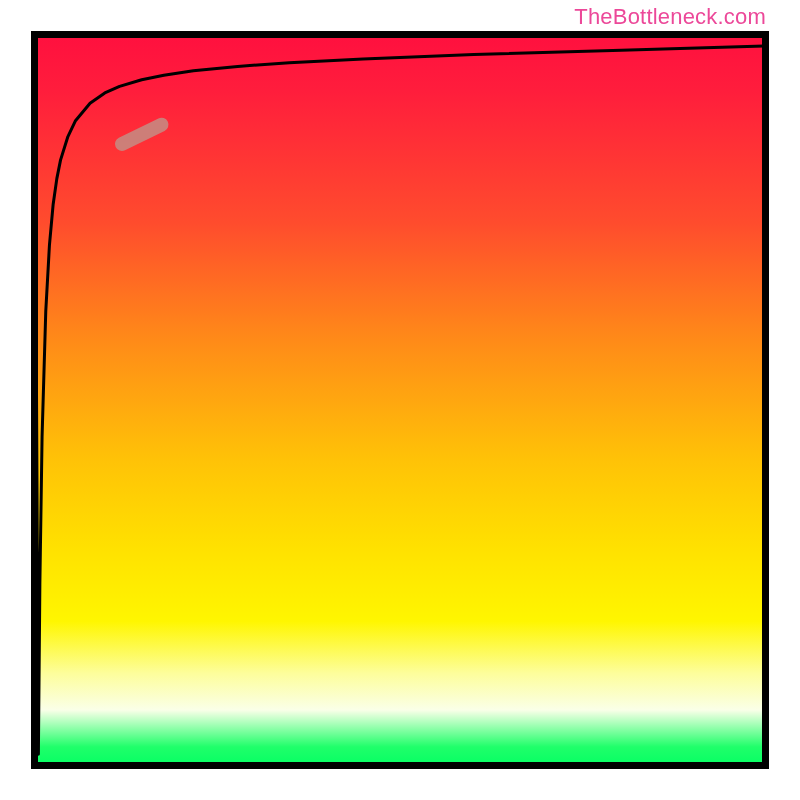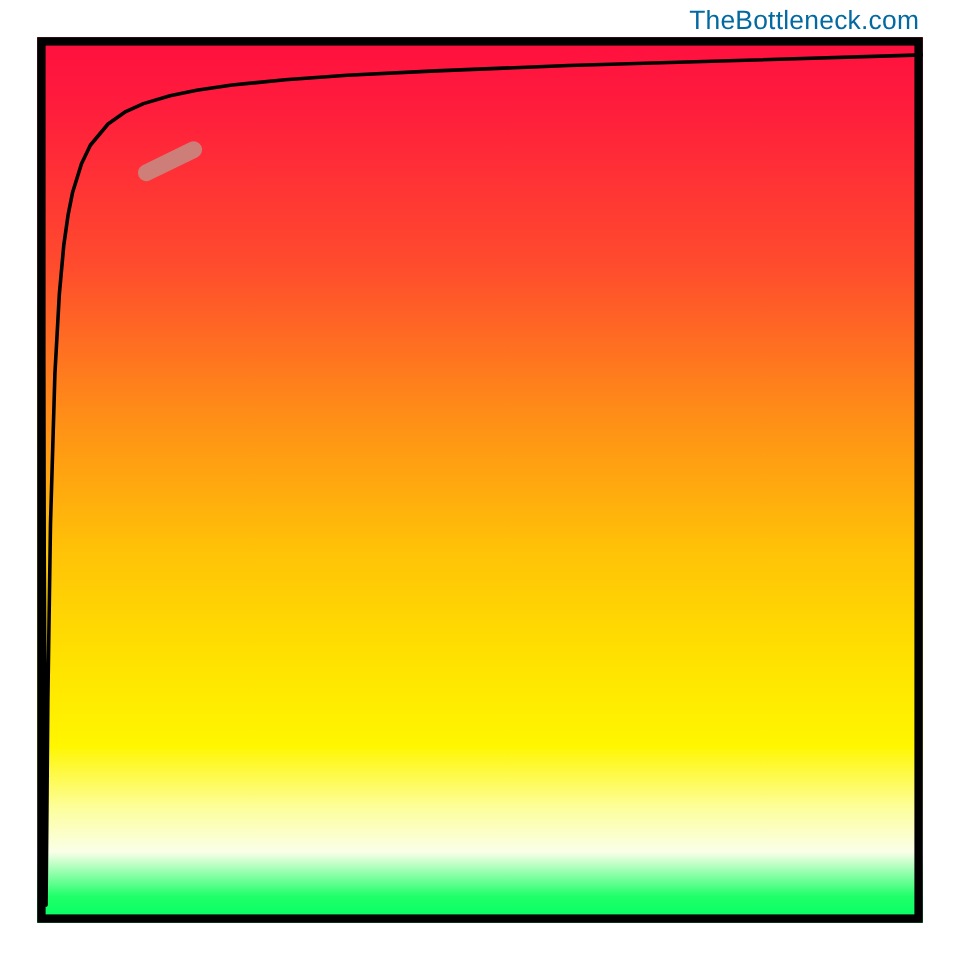--- a/index.html
+++ b/index.html
@@ -61,21 +61,21 @@
     width: 100%;
     height: 100%;
     pointer-events: none;
   }
   .attribution {
     position: absolute;
     top: 4px;
     right: 34px;
     font-family: Arial, Helvetica, sans-serif;
     font-size: 22px;
-    color: #0369a1;
+    color: #ec4899;
     letter-spacing: 0.2px;
   }
 </style>
 </head>
 <body>
 
 <div class="chart-container">
 
   <div class="plot-frame">
     <div class="gradient-fill"></div>

